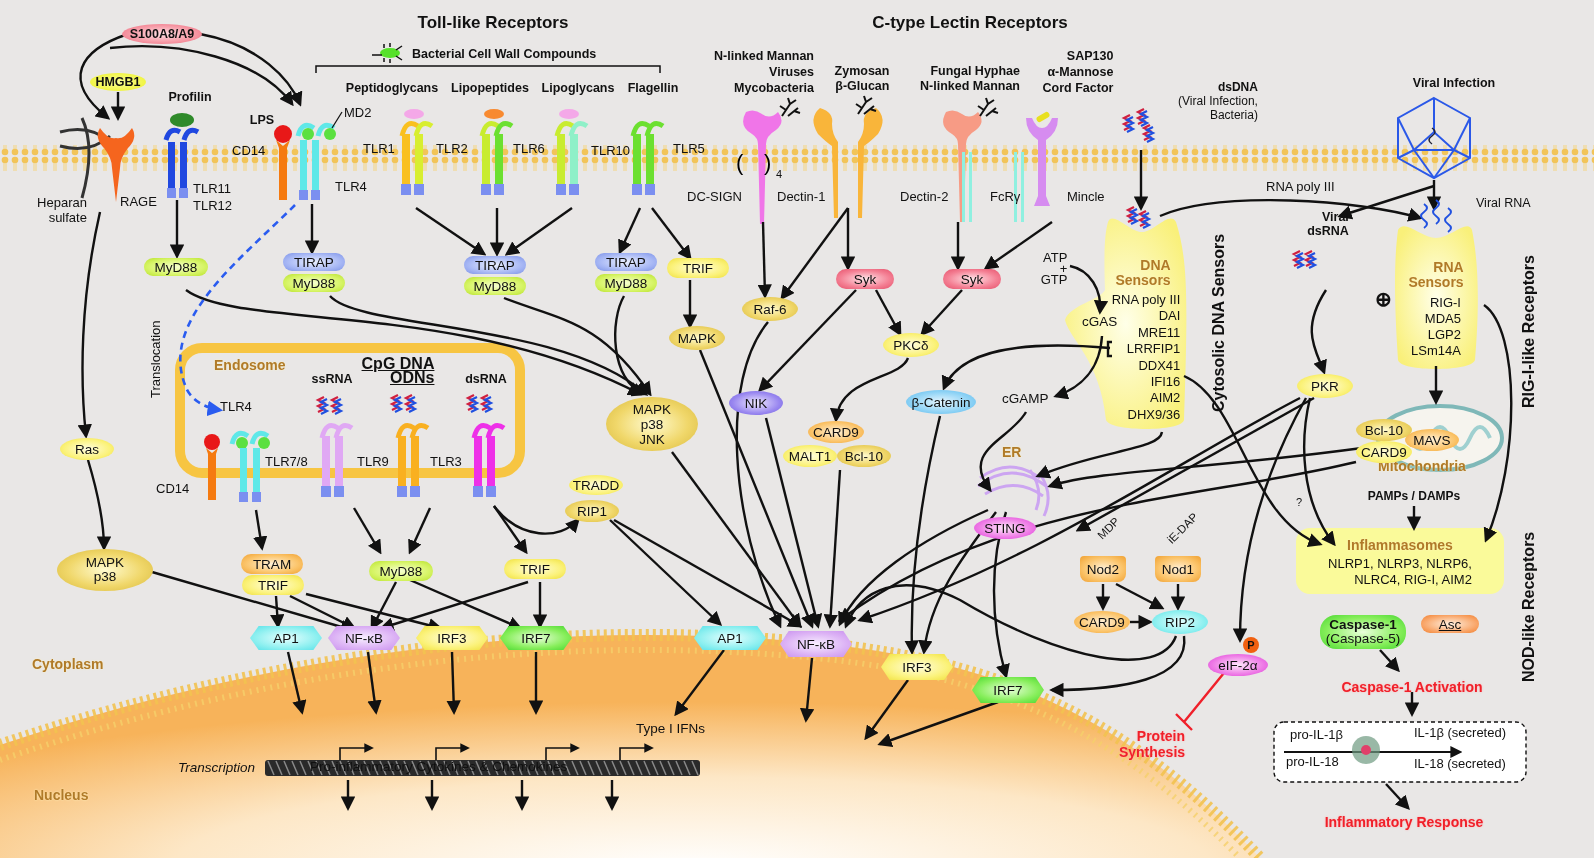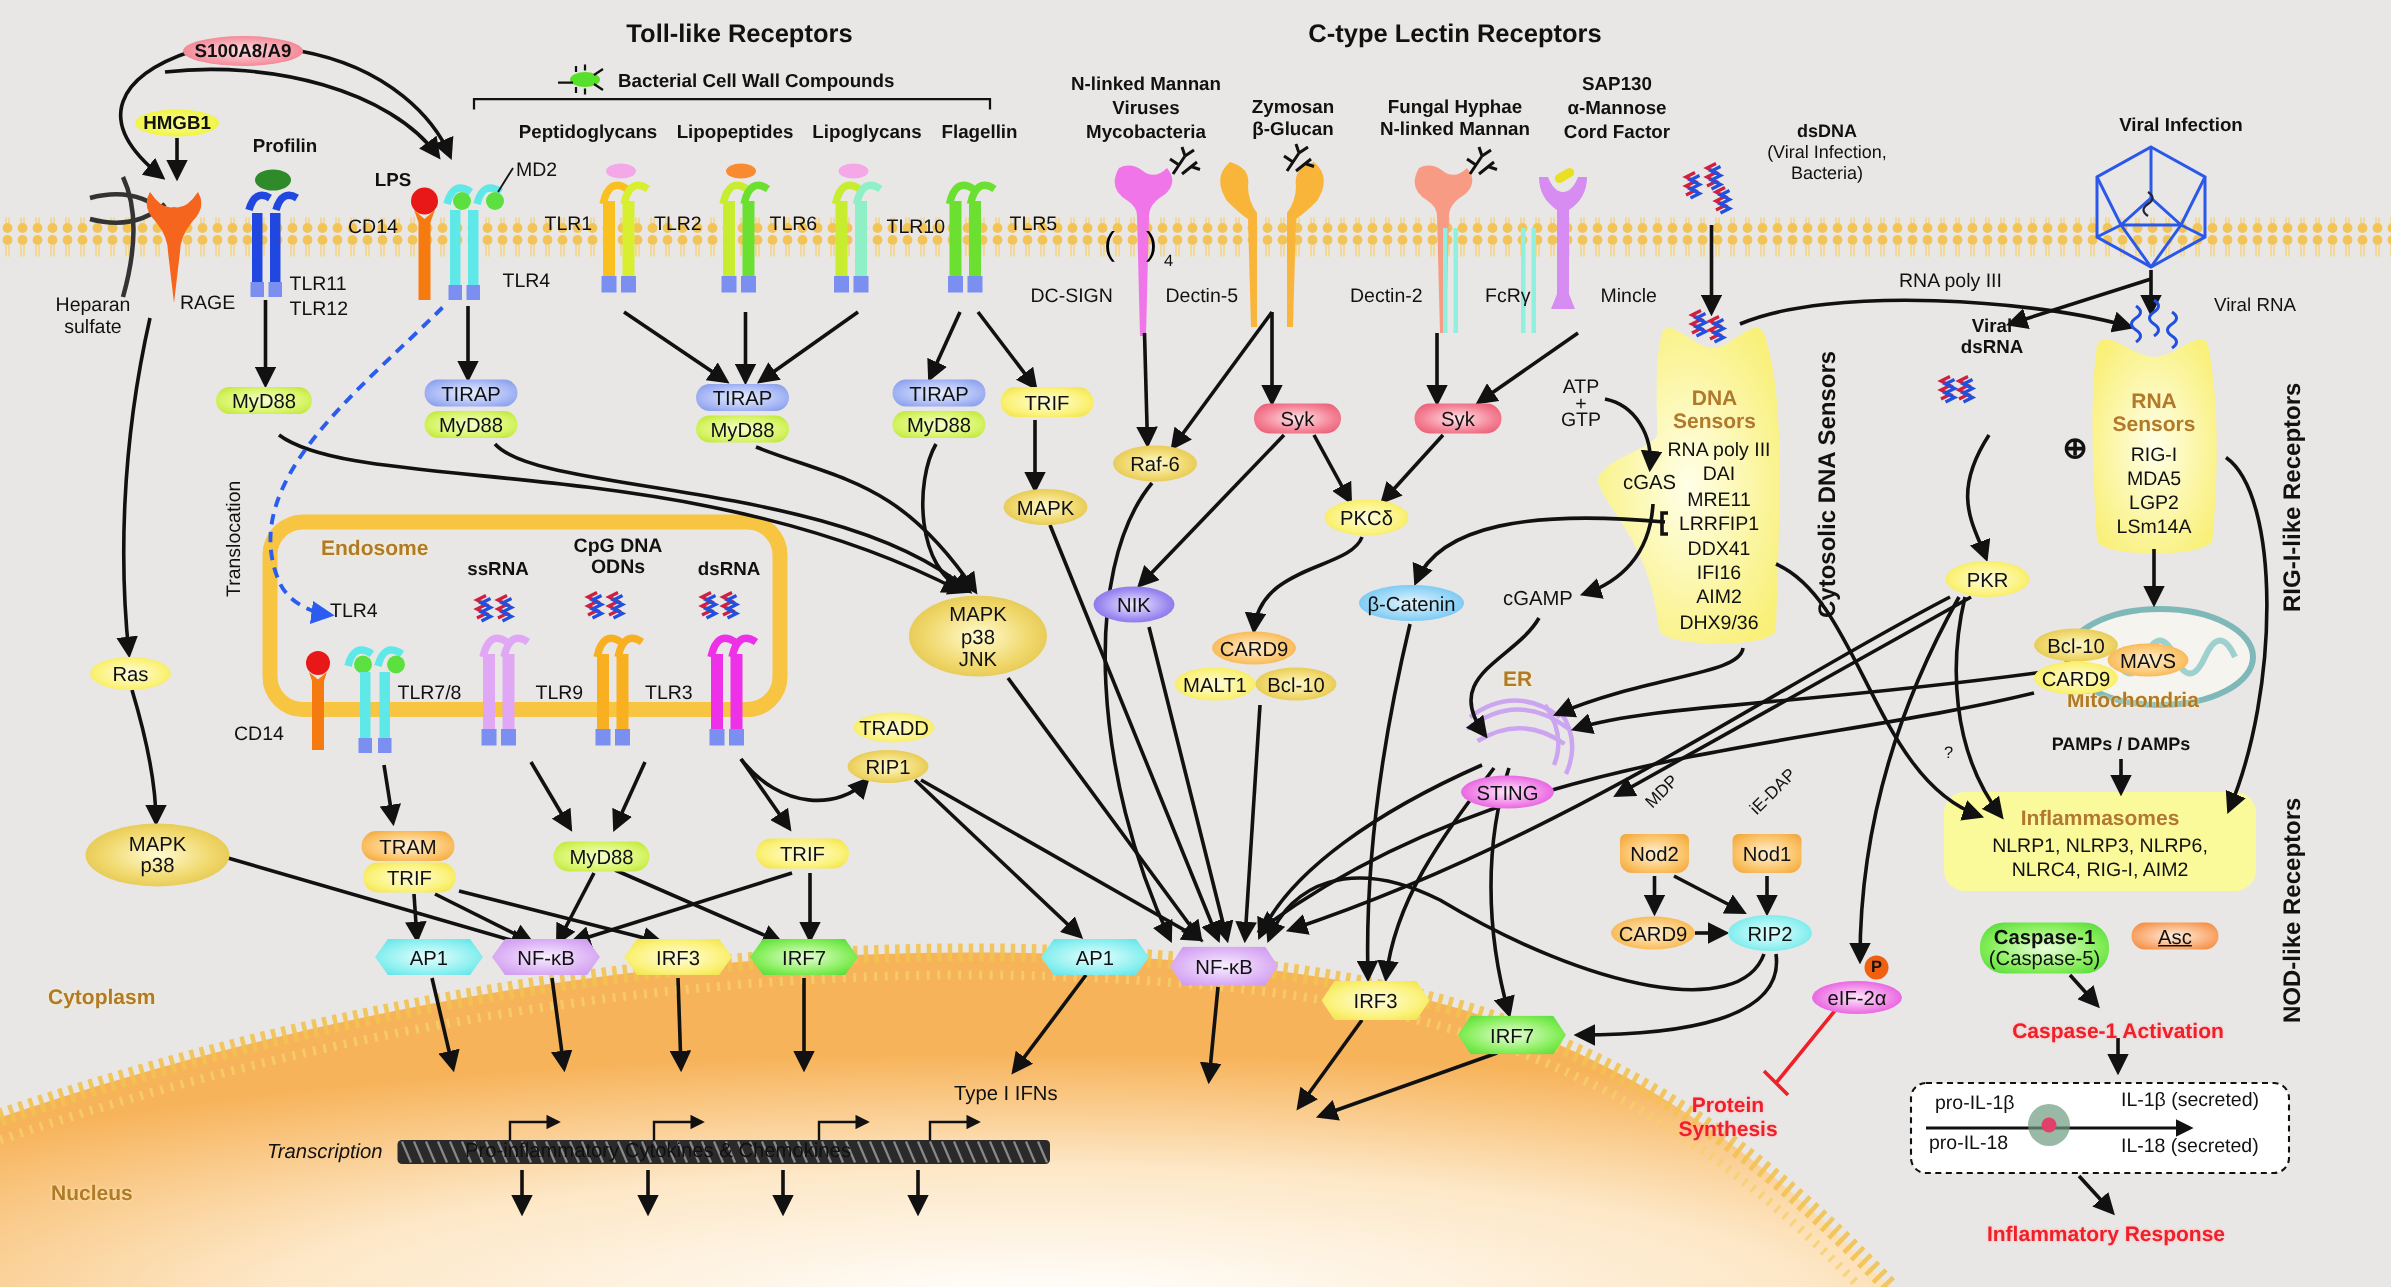--- a/index.html
+++ b/index.html
@@ -1,21 +1,21 @@
 <!DOCTYPE html>
 <html><head>
 <meta charset="utf-8">
 <style>
   html,body{margin:0;padding:0;}
   body{width:1594px;height:858px;position:relative;overflow:hidden;background:#e9e7e6;font-family:"Liberation Sans",sans-serif;color:#111;}
   #stage{position:absolute;left:0;top:0;width:1594px;height:858px;}
   svg#bg, svg#fg{position:absolute;left:0;top:0;}
   .t{position:absolute;white-space:nowrap;font-size:13px;line-height:1.15;}
   .b{font-weight:bold;}
-  .c{text-align:center;transform:translateX(-50%);}
+  .c{text-align:right;transform:translateX(-50%);}
   .h{position:absolute;font-weight:bold;font-size:17px;white-space:nowrap;transform:translateX(-50%);}
   .node{position:absolute;display:flex;align-items:center;justify-content:center;font-size:13.5px;white-space:nowrap;transform:translate(-50%,-50%);}
   .ell{border-radius:50%;}
   .pill{border-radius:11px;}
   .hex{clip-path:polygon(12% 0,88% 0,100% 50%,88% 100%,12% 100%,0 50%);}
   .gold{background:radial-gradient(ellipse at center,#fffbd0 0%,#f0d76a 55%,#d8b83a 100%);}
   .yel{background:radial-gradient(ellipse at center,#fffde0 0%,#fbf27a 60%,#efdf3c 100%);}
   .lime{background:radial-gradient(ellipse at center,#f6ffd0 0%,#d8f56a 60%,#b8e22a 100%);}
   .blueP{background:radial-gradient(ellipse at center,#eaf0ff 0%,#a9b9f5 60%,#7d93e8 100%);}
   .orng{background:radial-gradient(ellipse at center,#fff1d8 0%,#fbc46a 60%,#f0a030 100%);}
@@ -473,21 +473,21 @@
       <div>Bacteria)</div>
 </div>
 <div class="t b c" style="left:1454px;top:76px;font-size:12.5px;">Viral Infection</div>
 <div class="t" style="left:1476px;top:196px;font-size:12.5px;">Viral RNA</div>
 <div class="t" style="left:1266px;top:180px;font-size:13px;">RNA poly III</div>
 <div class="t b c" style="left:1328px;top:210px;font-size:12.5px;line-height:14px;">
   <div>Viral</div>
       <div>dsRNA</div>
 </div>
 <div class="t b c" style="left:332px;top:372px;font-size:12.5px;">ssRNA</div>
-<div class="t b c" style="left:412px;top:357px;font-size:13px;line-height:14px;">
+<div class="t b c" style="left:398px;top:357px;font-size:16px;line-height:14px;text-decoration:underline;">
   <div>CpG DNA</div>
       <div>ODNs</div>
 </div>
 <div class="t b c" style="left:486px;top:372px;font-size:12.5px;">dsRNA</div>
 <div class="t c" style="left:1054px;top:252px;font-size:13px;line-height:11px;">
   <div>ATP</div>
       <div>+</div>
       <div>GTP</div>
 </div>
 <div class="t" style="left:1096px;top:522px;font-size:11.5px;transform:rotate(-45deg);">MDP</div>
@@ -506,21 +506,21 @@
 <div class="t" style="left:232px;top:144px;">CD14</div>
 <div class="t" style="left:344px;top:106px;">MD2</div>
 <div class="t" style="left:335px;top:180px;">TLR4</div>
 <div class="t" style="left:363px;top:142px;">TLR1</div>
 <div class="t" style="left:436px;top:142px;">TLR2</div>
 <div class="t" style="left:513px;top:142px;">TLR6</div>
 <div class="t" style="left:591px;top:144px;">TLR10</div>
 <div class="t" style="left:673px;top:142px;">TLR5</div>
 <div class="t" style="left:687px;top:190px;">DC-SIGN</div>
 <div class="t" style="left:776px;top:168px;font-size:11px;">4</div>
-<div class="t" style="left:777px;top:190px;">Dectin-5</div>
+<div class="t" style="left:777px;top:190px;">Dectin-1</div>
 <div class="t" style="left:900px;top:190px;">Dectin-2</div>
 <div class="t" style="left:990px;top:190px;">FcRγ</div>
 <div class="t" style="left:1067px;top:190px;">Mincle</div>
 <div class="t" style="left:220px;top:400px;">TLR4</div>
 <div class="t" style="left:156px;top:482px;">CD14</div>
 <div class="t" style="left:265px;top:455px;">TLR7/8</div>
 <div class="t" style="left:357px;top:455px;">TLR9</div>
 <div class="t" style="left:430px;top:455px;">TLR3</div>
 <div class="vert" style="left:148px;top:398px;font-size:13px;">Translocation</div>
 

